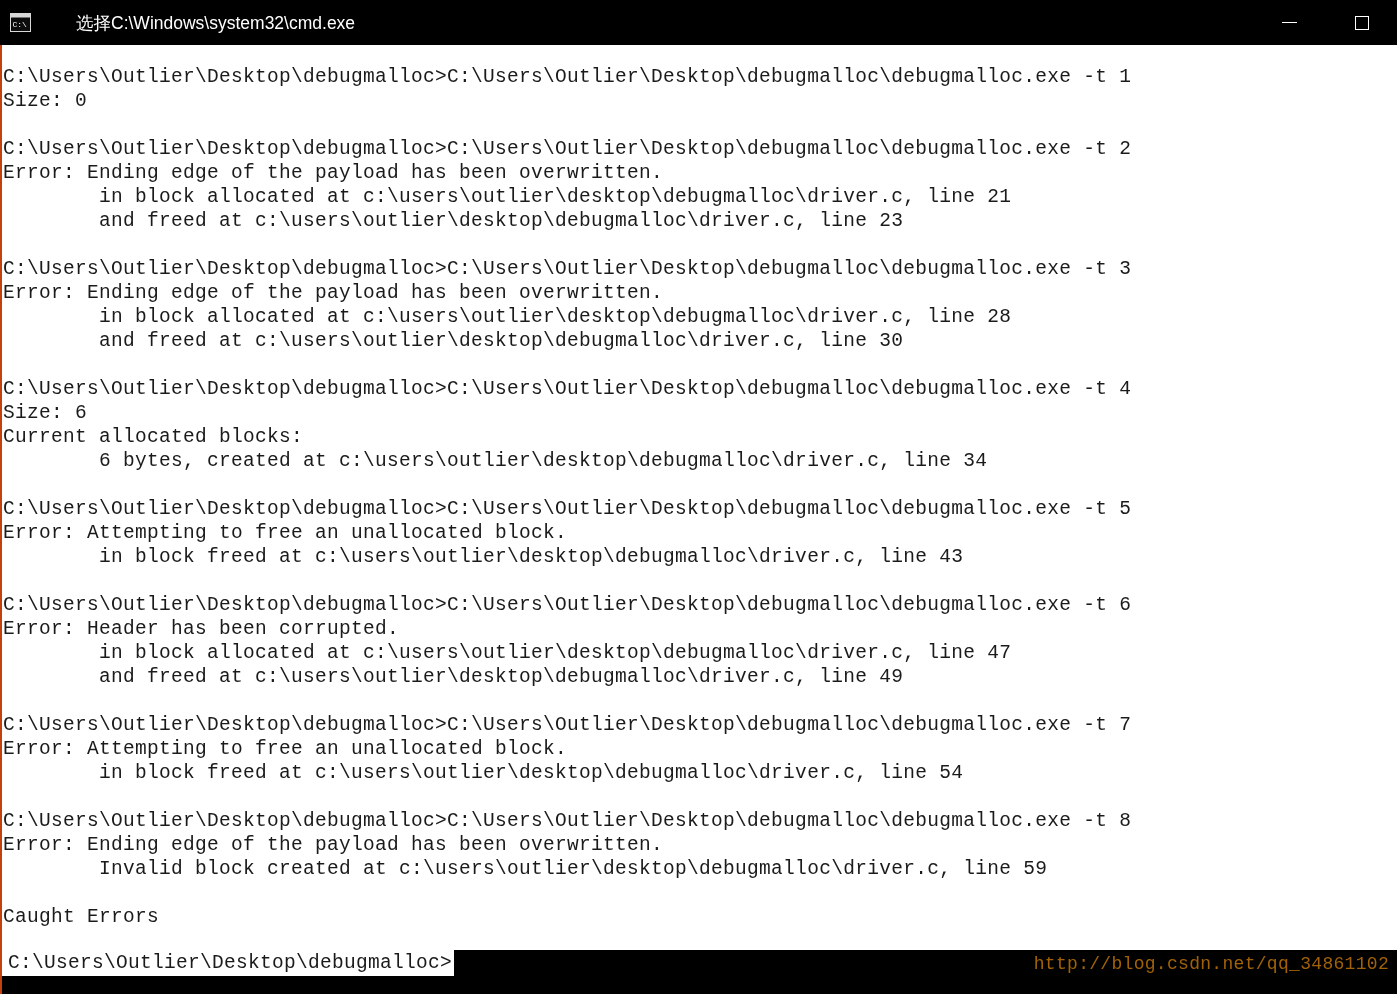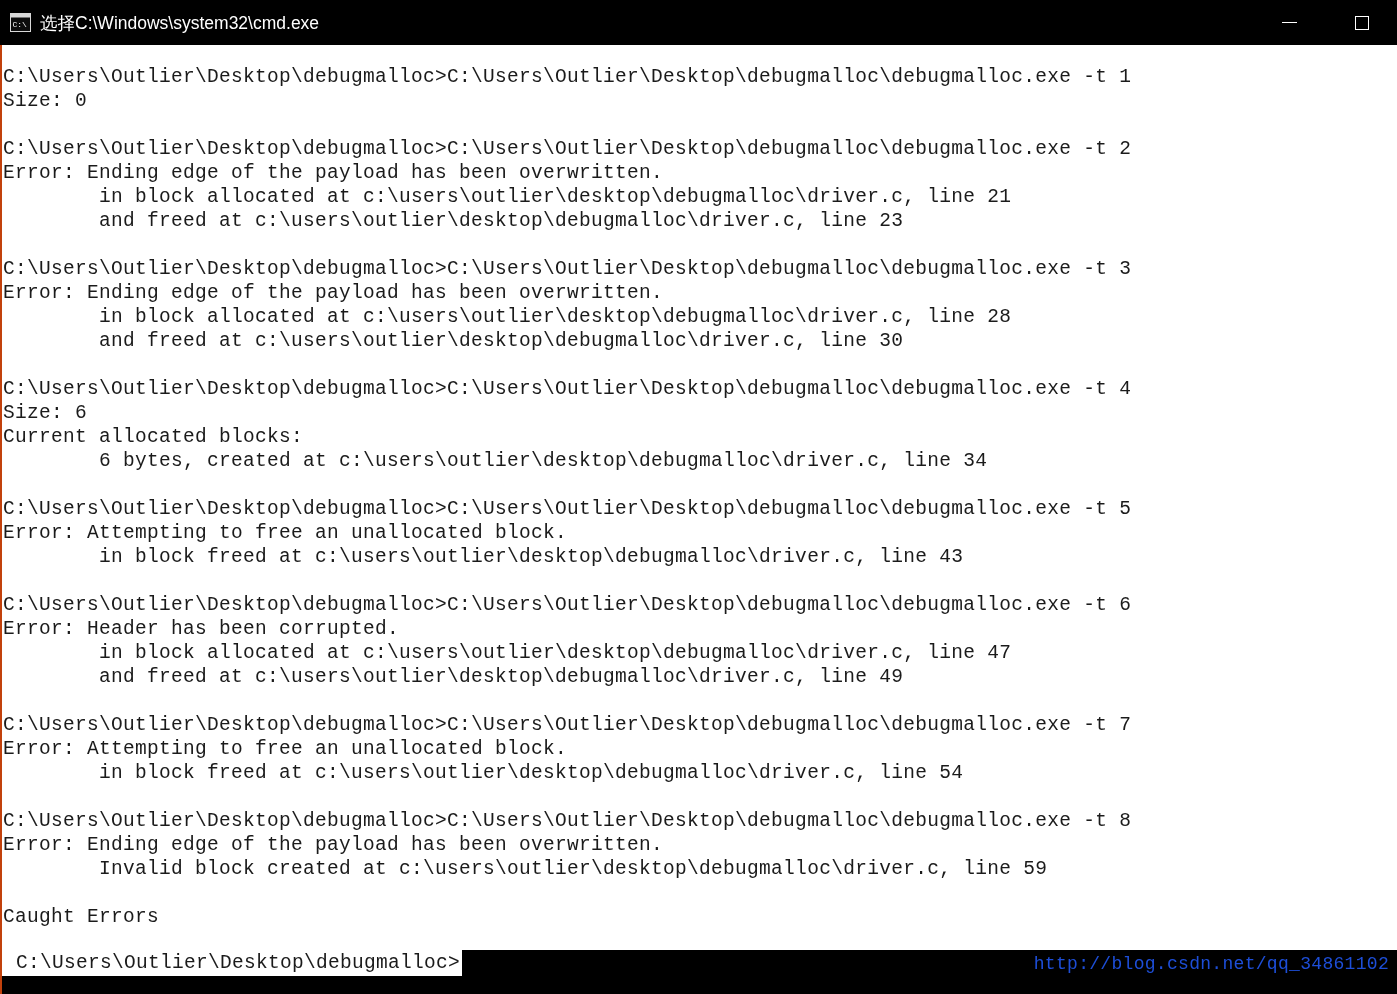--- a/index.html
+++ b/index.html
@@ -49,20 +49,21 @@
     position: relative;
   }
   #app-icon svg { display: block; }
   #title-text {
     color: #ffffff;
     font-family: "Liberation Sans", "DejaVu Sans", sans-serif;
     font-size: 17.5px;
     line-height: 20px;
     white-space: nowrap;
     letter-spacing: 0px;
+    margin-left: 36px;
   }
   .winbtn {
     width: 47px;
     height: 45px;
     flex: 0 0 auto;
     display: flex;
     align-items: center;
     justify-content: center;
     background: #000000;
   }
@@ -127,39 +128,39 @@
   #prompt-line {
     display: inline-block;
     background: #ffffff;
     color: #1b1b1b;
     height: 26px;
     line-height: 26px;
     font-family: "Liberation Mono", "DejaVu Sans Mono", monospace;
     font-size: 19.5px;
     letter-spacing: 0.30px;
     white-space: pre;
-    padding-left: 14px;
+    padding-left: 6px;
     padding-right: 2px;
   }
   #prompt-line-wrap { z-index: 2; }
 
   #bottom-black {
     position: absolute;
     left: 0;
     top: 905px;
     width: 1397px;
     height: 44px;
     background: #000000;
   }
 
   #watermark {
     position: absolute;
     right: 8px;
     top: 907px;
-    color: #1d4ed8;
+    color: #a16207;
     font-family: "Liberation Mono", "DejaVu Sans Mono", monospace;
     font-size: 18px;
     line-height: 24px;
     letter-spacing: 0.3px;
     white-space: pre;
     z-index: 3;
   }
 </style>
 </head>
 <body>

